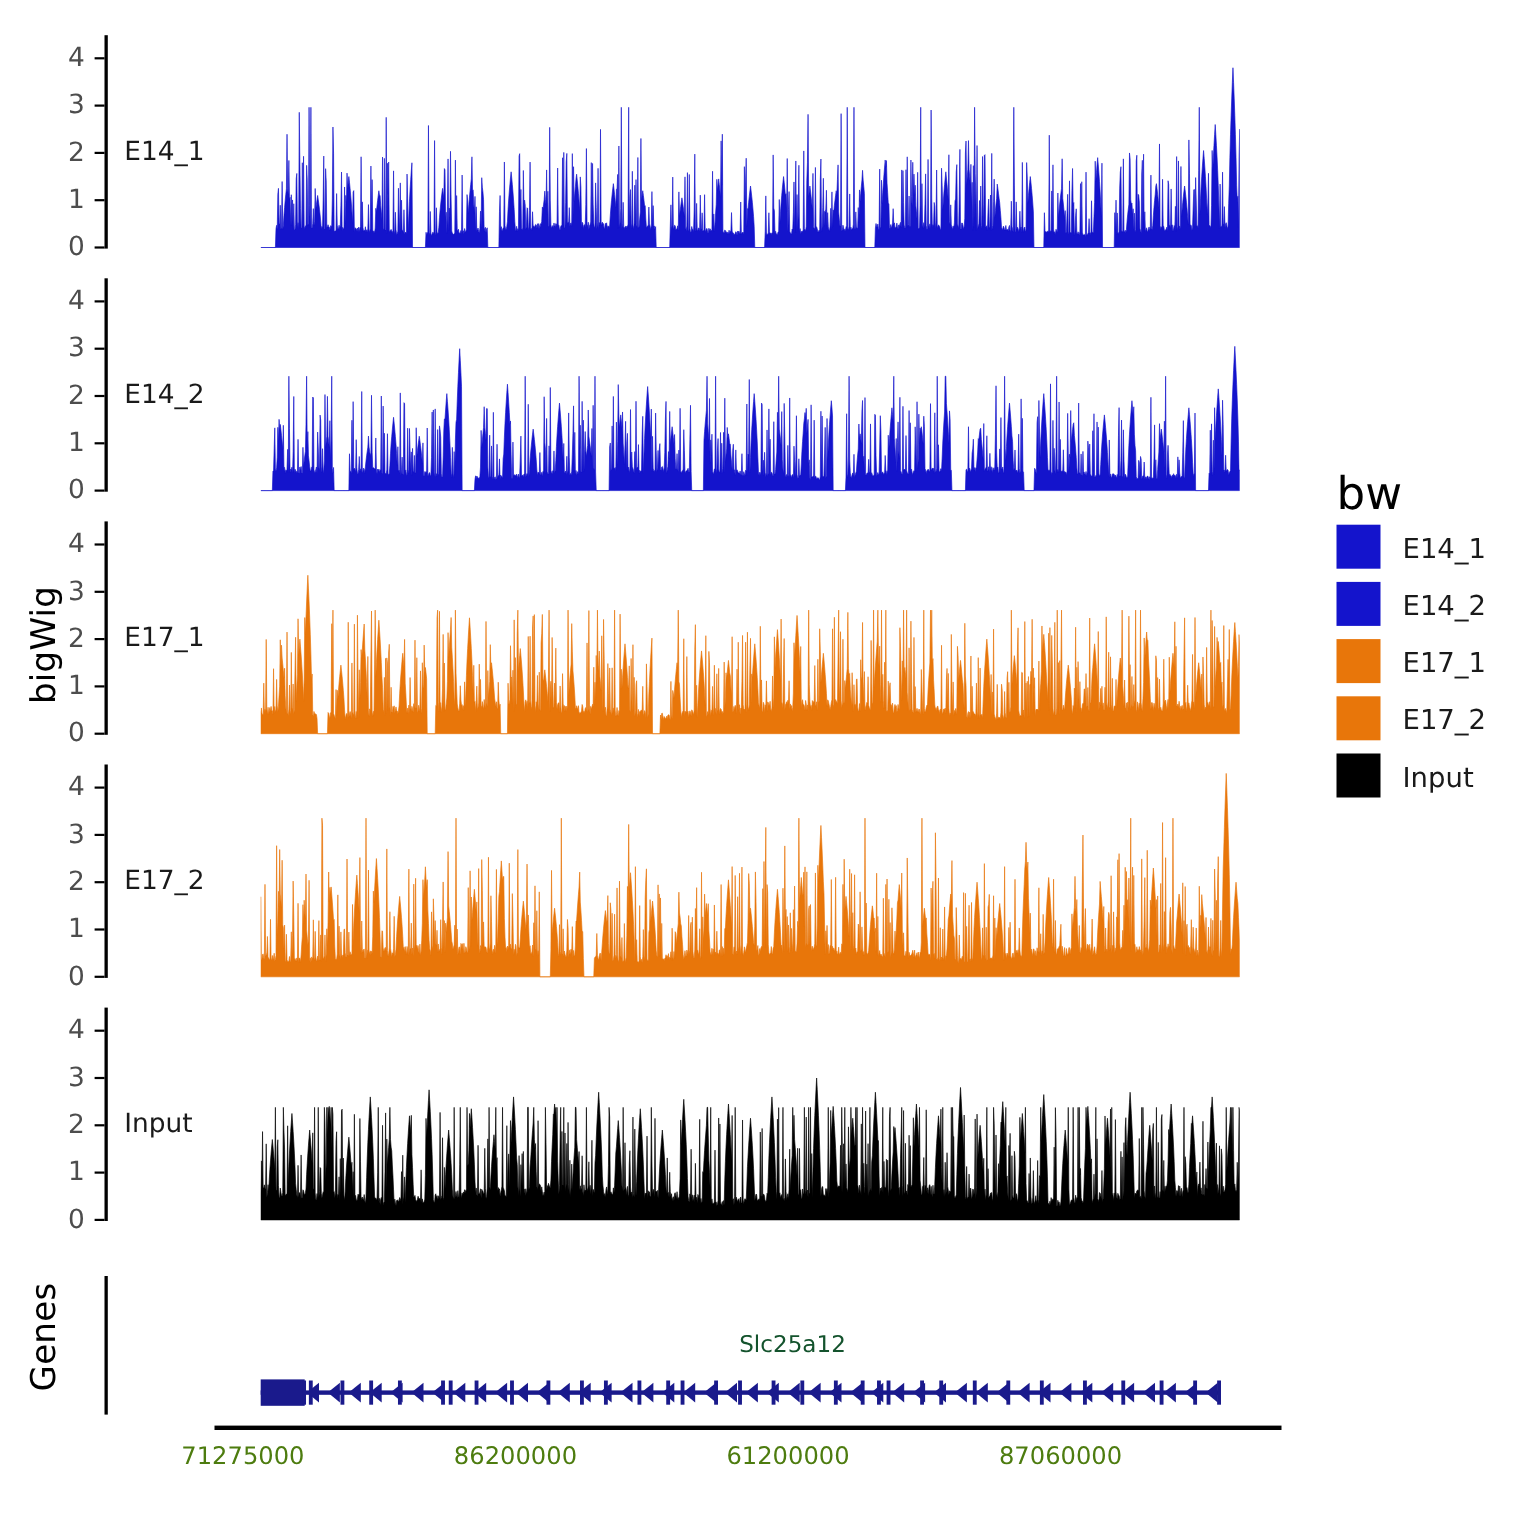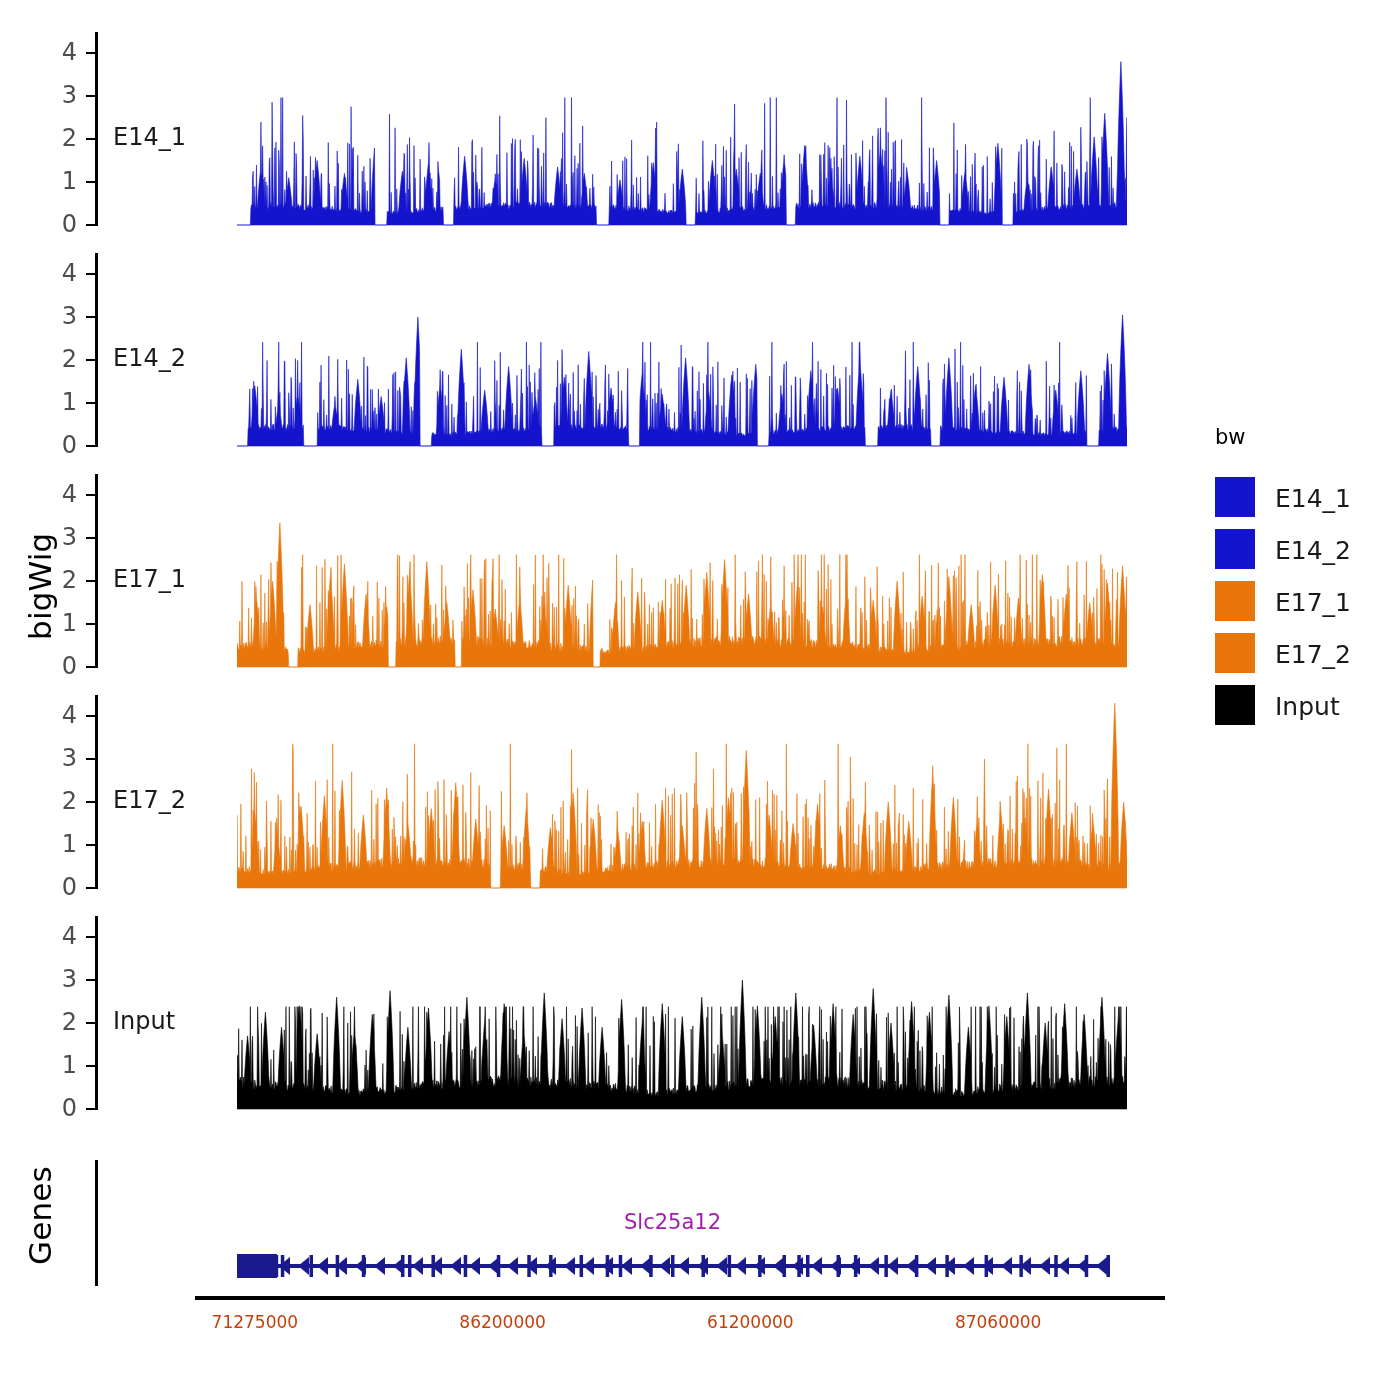--- a/index.html
+++ b/index.html
@@ -1,31 +1,31 @@
 <!DOCTYPE html>
 <html><head>
 <meta charset="utf-8">
 <style>
   html,body{margin:0;padding:0;background:#ffffff;}
   body{width:1400px;height:1400px;position:relative;font-family:"DejaVu Sans","Liberation Sans",sans-serif;overflow:hidden;}
   #root{position:absolute;inset:0;}
   .axis-title{position:absolute;color:#000;font-size:31px;letter-spacing:0.2px;}
   .vlabel{transform-origin:left top;white-space:nowrap;}
   .tick-label{position:absolute;font-size:24px;color:#4d4d4d;text-align:right;width:34px;}
-  .xtick-label{position:absolute;font-size:17px;color:#c2410c;text-align:center;}
+  .xtick-label{position:absolute;font-size:22px;color:#4d7c0f;text-align:left;}
   .track-name{position:absolute;font-size:24px;color:#1a1a1a;white-space:nowrap;}
   .axis-line{position:absolute;background:#000;}
   .tick-mark{position:absolute;background:#000;height:2px;width:9px;}
   .panel{position:absolute;}
   .panel svg{display:block;}
   .legend{position:absolute;}
-  .legend-title{position:absolute;font-size:21px;color:#000;}
+  .legend-title{position:absolute;font-size:41px;color:#000;}
   .legend-key{position:absolute;width:40px;height:40px;}
   .legend-label{position:absolute;font-size:25px;color:#1a1a1a;white-space:nowrap;}
-  .gene-label{position:absolute;font-size:21px;color:#a21caf;white-space:nowrap;}
+  .gene-label{position:absolute;font-size:21px;color:#14532d;white-space:nowrap;padding-left:48px;}
   .xaxis-line{position:absolute;background:#000;height:4px;}
 </style>
 </head>
 <body>
 
 <div id="root">
 
   <div class="axis-title vlabel" style="left:22px; top:640px; transform:rotate(-90deg);">bigWig</div>
 
   <div class="axis-title vlabel" style="left:22px; top:1265px; transform:rotate(-90deg);">Genes</div>

